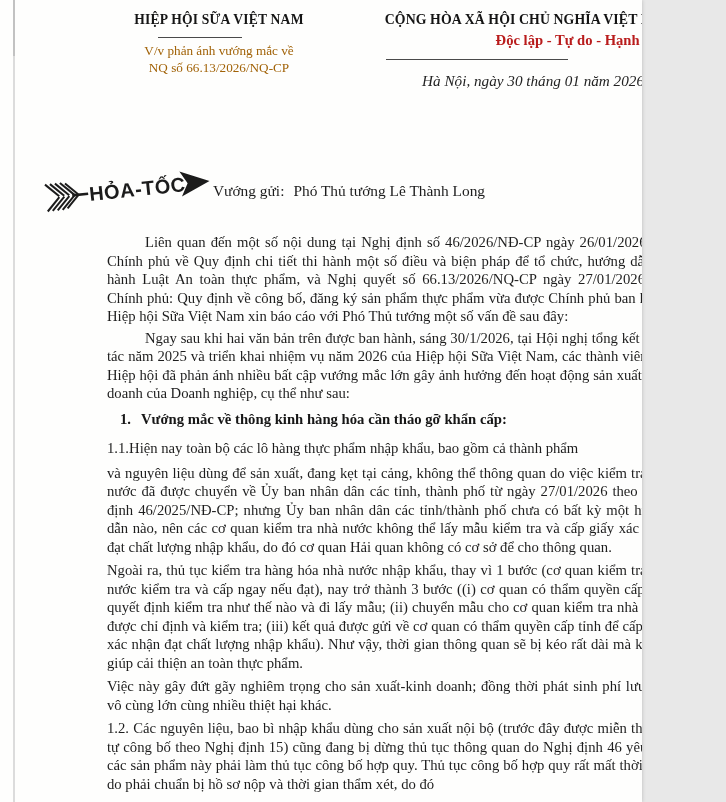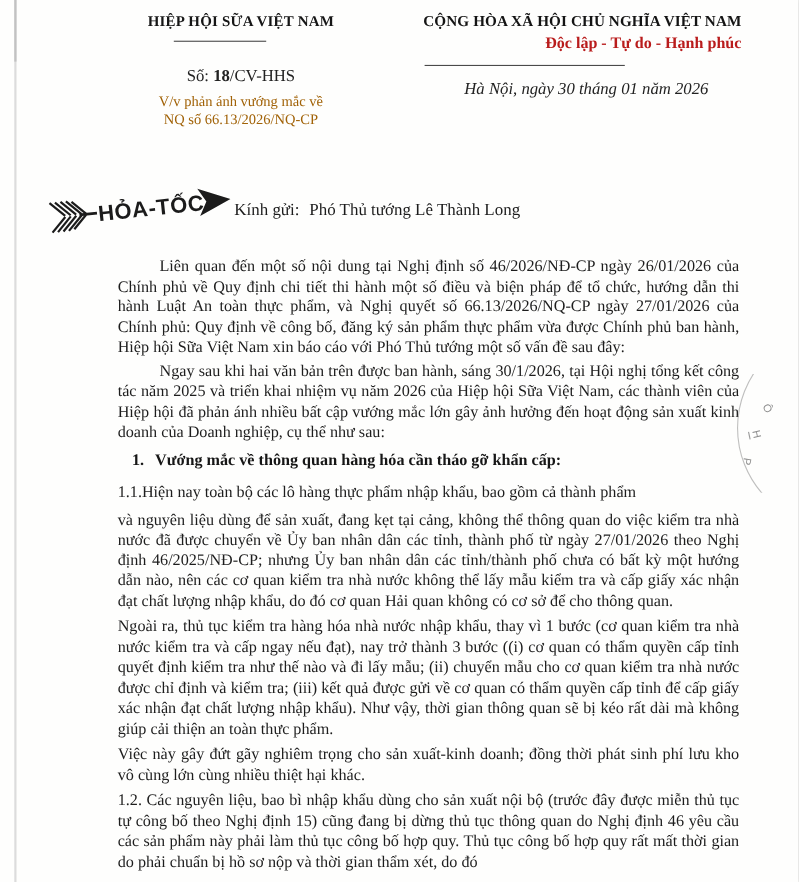--- a/index.html
+++ b/index.html
@@ -1,18 +1,18 @@
 <!DOCTYPE html>
 <html lang="vi"><head>
 <meta charset="utf-8">
 <style>
   html,body{margin:0;padding:0;background:#e8e8e8;}
   .page{
     position:relative;
-    width:726px;height:802px;
+    width:642px;height:802px;
     background:#fefefdff;
     overflow:hidden;
     font-family:"Liberation Serif", serif;
     color:#1e1e1e;
     box-shadow:0 0 4px rgba(0,0,0,.2);
   }
   
   .scan-line{position:absolute;left:13px;top:0;bottom:0;width:1.5px;background:#dcdcdc;}
   .scan-line-top{position:absolute;left:13px;top:0;height:56px;width:2px;background:#c2c2c2;}
 
@@ -62,21 +62,20 @@
 <body>
 
 <div class="page">
 
   <div class="scan-line"></div>
   <div class="scan-line-top"></div>
 
   <div class="hdr-left">
     <div class="org-name">HIỆP HỘI SỮA VIỆT NAM</div>
     <div class="rule-left"></div>
-    <div class="doc-number"><span>Số:</span>&nbsp;<span class="num">18</span><span>/CV-HHS</span></div>
     <div class="subject">
       <div>V/v phản ánh vướng mắc về</div>
       <div>NQ số 66.13/2026/NQ-CP</div>
     </div>
   </div>
 
   <div class="hdr-right">
     <div class="motto1">CỘNG HÒA XÃ HỘI CHỦ NGHĨA VIỆT NAM</div>
     <div class="motto2">Độc lập - Tự do - Hạnh phúc</div>
     <div class="rule-right"></div>
@@ -97,27 +96,27 @@
         <line x1="19" y1="36" x2="32" y2="23"></line>
         <line x1="24" y1="35" x2="36" y2="23"></line>
         <line x1="30" y1="22.5" x2="46" y2="22.5" stroke-width="2.6"></line>
       </g>
       <text x="47" y="30" font-family="Liberation Sans, sans-serif" font-weight="bold" font-size="20" fill="#1b1b1b" letter-spacing="0.5">HỎA-TỐC</text>
       <polygon points="139,10 168,22.5 139,35 146,22.5" fill="#1b1b1b"></polygon>
     </svg>
   </div>
 
   <div class="recipient">
-    <span>Kính gửi:</span><span class="name">Phó Thủ tướng Lê Thành Long</span>
+    <span>Vướng gửi:</span><span class="name">Phó Thủ tướng Lê Thành Long</span>
   </div>
 
   <div class="body">
     <p class="ind">Liên quan đến một số nội dung tại Nghị định số 46/2026/NĐ-CP ngày 26/01/2026 của Chính phủ về Quy định chi tiết thi hành một số điều và biện pháp để tổ chức, hướng dẫn thi hành Luật An toàn thực phẩm, và Nghị quyết số 66.13/2026/NQ-CP ngày 27/01/2026 của Chính phủ: Quy định về công bố, đăng ký sản phẩm thực phẩm vừa được Chính phủ ban hành, Hiệp hội Sữa Việt Nam xin báo cáo với Phó Thủ tướng một số vấn đề sau đây:</p>
     <p class="ind gap">Ngay sau khi hai văn bản trên được ban hành, sáng 30/1/2026, tại Hội nghị tổng kết công tác năm 2025 và triển khai nhiệm vụ năm 2026 của Hiệp hội Sữa Việt Nam, các thành viên của Hiệp hội đã phản ánh nhiều bất cập vướng mắc lớn gây ảnh hưởng đến hoạt động sản xuất kinh doanh của Doanh nghiệp, cụ thể như sau:</p>
-    <p class="heading"><span class="hnum">1.</span><span>Vướng mắc về thông quan hàng hóa cần tháo gỡ khẩn cấp:</span></p>
+    <p class="heading"><span class="hnum">1.</span><span>Vướng mắc về thông kinh hàng hóa cần tháo gỡ khẩn cấp:</span></p>
     <p class="p11-intro">1.1.Hiện nay toàn bộ các lô hàng thực phẩm nhập khẩu, bao gồm cả thành phẩm</p>
     <p class="gap">và nguyên liệu dùng để sản xuất, đang kẹt tại cảng, không thể thông quan do việc kiểm tra nhà nước đã được chuyển về Ủy ban nhân dân các tỉnh, thành phố từ ngày 27/01/2026 theo Nghị định 46/2025/NĐ-CP; nhưng Ủy ban nhân dân các tỉnh/thành phố chưa có bất kỳ một hướng dẫn nào, nên các cơ quan kiểm tra nhà nước không thể lấy mẫu kiểm tra và cấp giấy xác nhận đạt chất lượng nhập khẩu, do đó cơ quan Hải quan không có cơ sở để cho thông quan.</p>
     <p class="gap">Ngoài ra, thủ tục kiểm tra hàng hóa nhà nước nhập khẩu, thay vì 1 bước (cơ quan kiểm tra nhà nước kiểm tra và cấp ngay nếu đạt), nay trở thành 3 bước ((i) cơ quan có thẩm quyền cấp tỉnh quyết định kiểm tra như thế nào và đi lấy mẫu; (ii) chuyển mẫu cho cơ quan kiểm tra nhà nước được chỉ định và kiểm tra; (iii) kết quả được gửi về cơ quan có thẩm quyền cấp tỉnh để cấp giấy xác nhận đạt chất lượng nhập khẩu). Như vậy, thời gian thông quan sẽ bị kéo rất dài mà không giúp cải thiện an toàn thực phẩm.</p>
     <p class="gap">Việc này gây đứt gãy nghiêm trọng cho sản xuất-kinh doanh; đồng thời phát sinh phí lưu kho vô cùng lớn cùng nhiều thiệt hại khác.</p>
     <p>1.2. Các nguyên liệu, bao bì nhập khẩu dùng cho sản xuất nội bộ (trước đây được miễn thủ tục tự công bố theo Nghị định 15) cũng đang bị dừng thủ tục thông quan do Nghị định 46 yêu cầu các sản phẩm này phải làm thủ tục công bố hợp quy. Thủ tục công bố hợp quy rất mất thời gian do phải chuẩn bị hồ sơ nộp và thời gian thẩm xét, do đó</p>
   </div>
 
   <div class="seal-clip">
     <div class="seal-circle"></div>
   </div>

